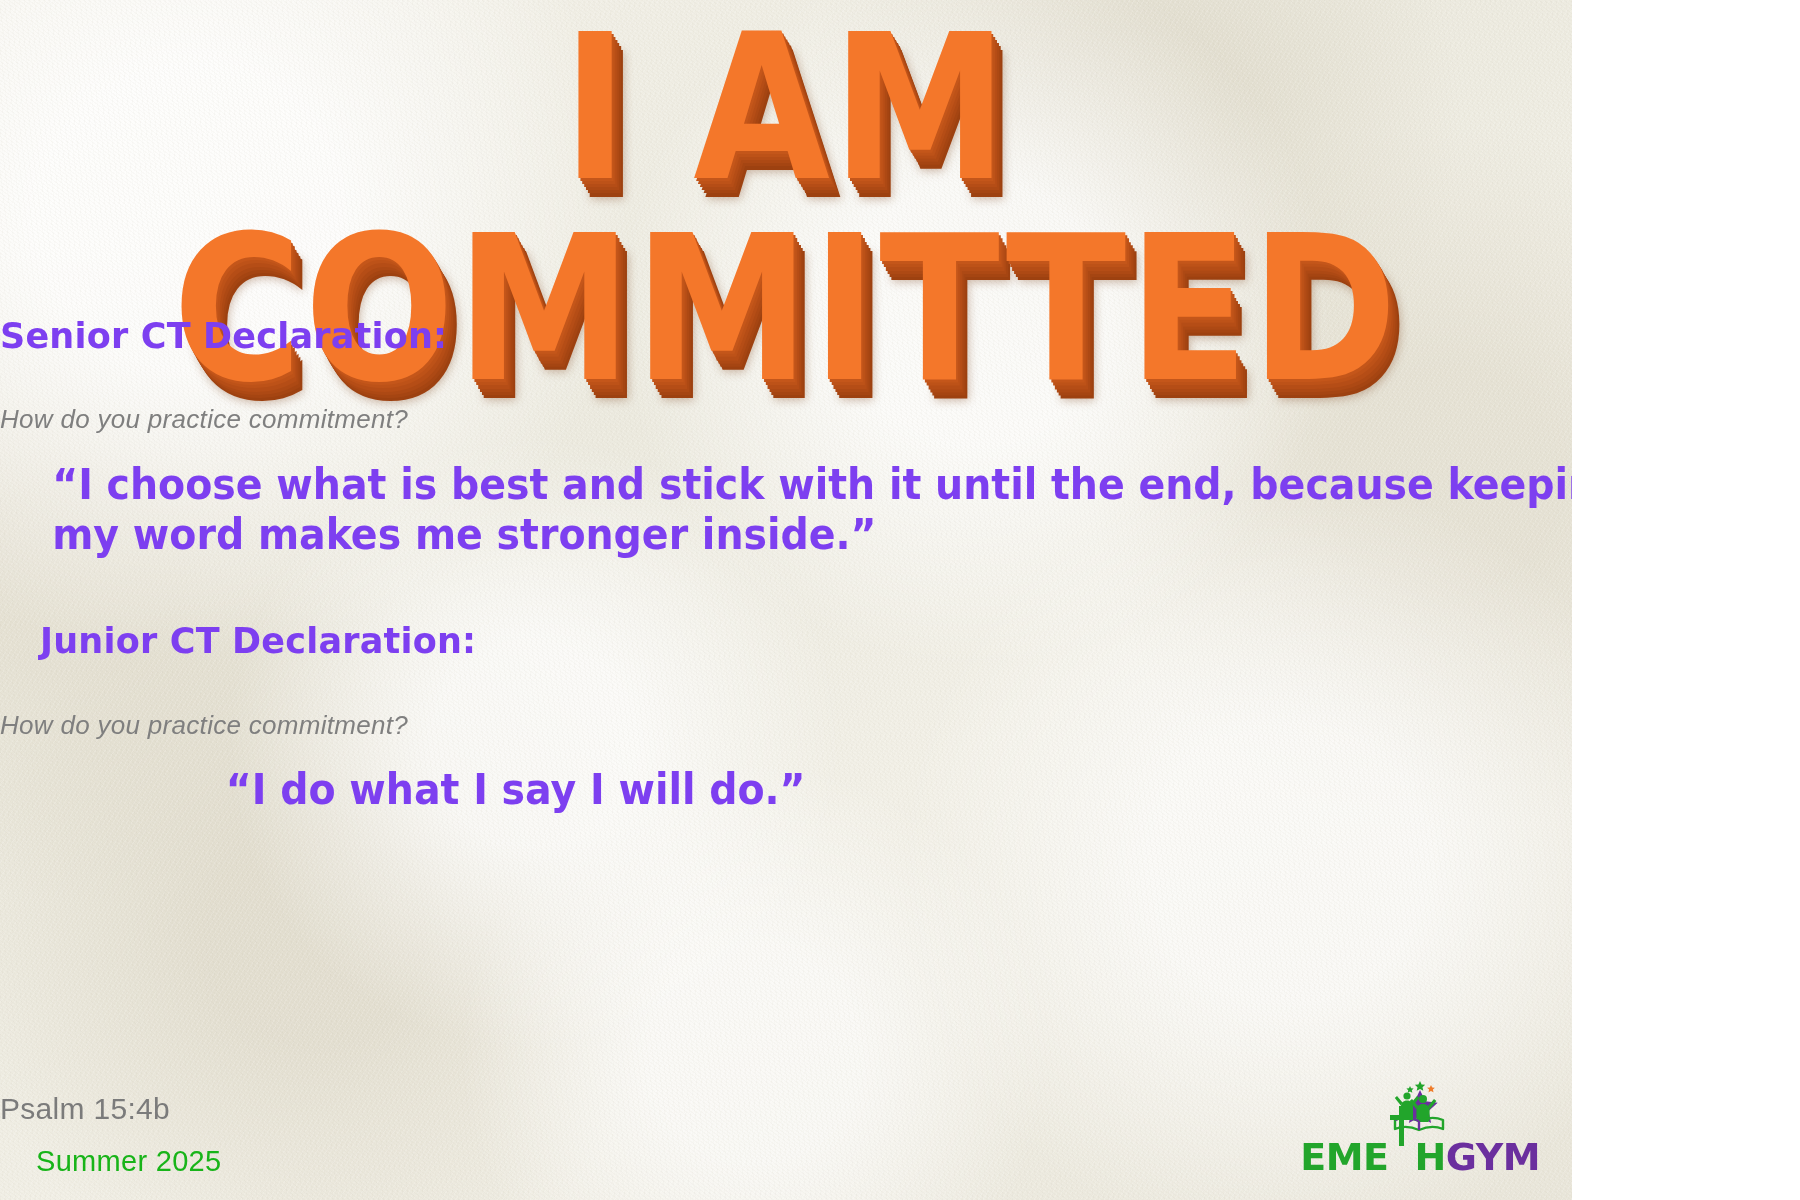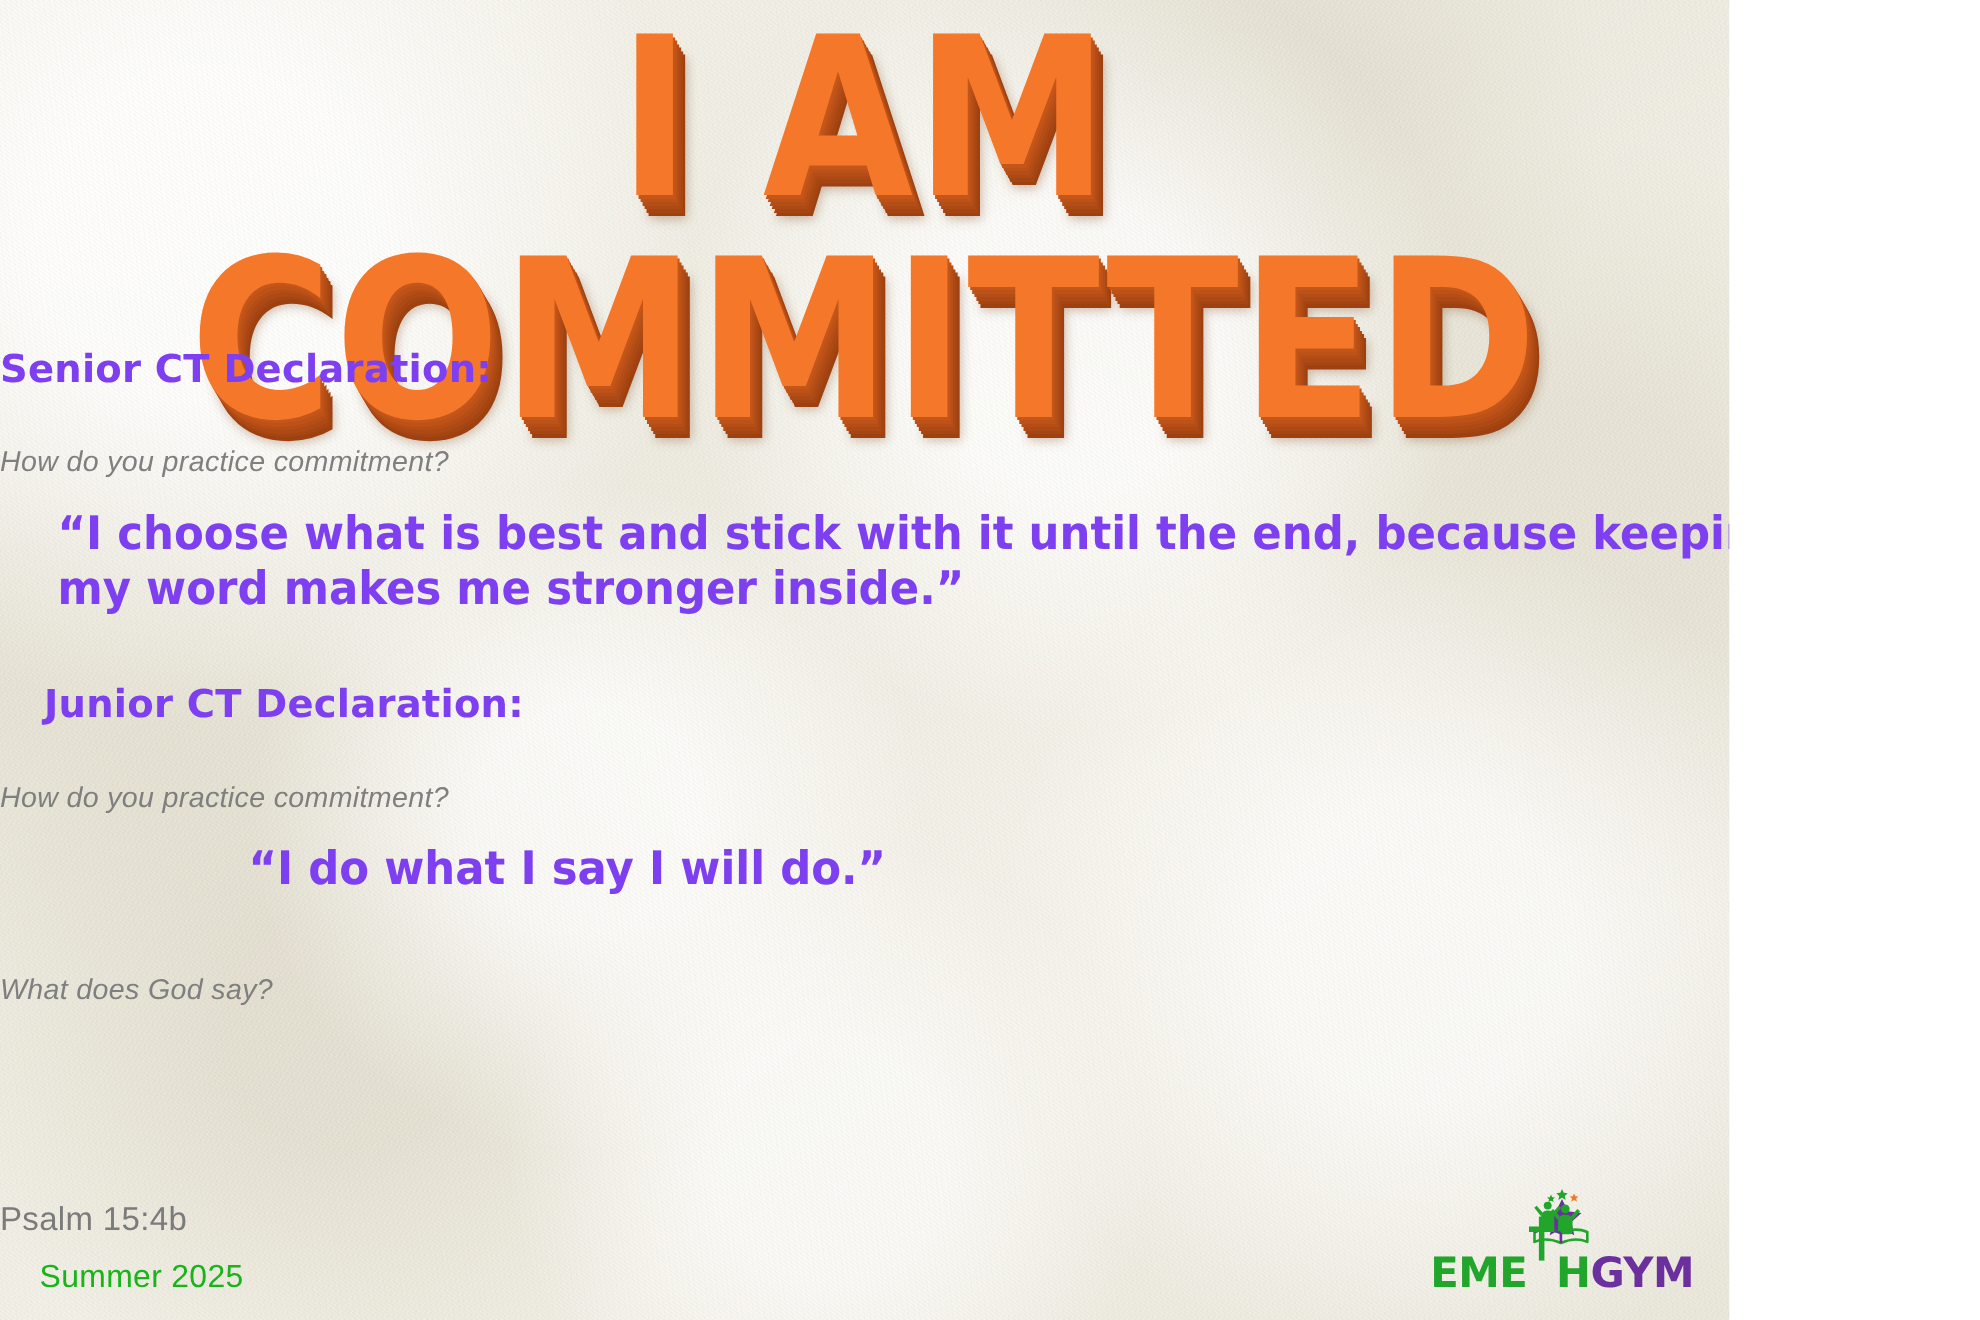--- a/index.html
+++ b/index.html
@@ -199,23 +199,20 @@
   </div>
 
   <div class="block" style="top:710px;">
     <div class="question">How do you practice commitment?</div>
   </div>
 
   <div class="block" style="top:765px;padding-left:32px;">
     <div class="quote-purple small narrow-mid">“I do what I say I will do.”</div>
   </div>
 
-  <div class="block" style="top:884px;">
-    <div class="question">What does God say?</div>
-  </div>
 
 
   <div class="block" style="top:1092px;">
     <div class="scripture-ref">Psalm 15:4b</div>
   </div>
 
   <div id="season">Summer 2025</div>
 
   <div id="logo">
 

